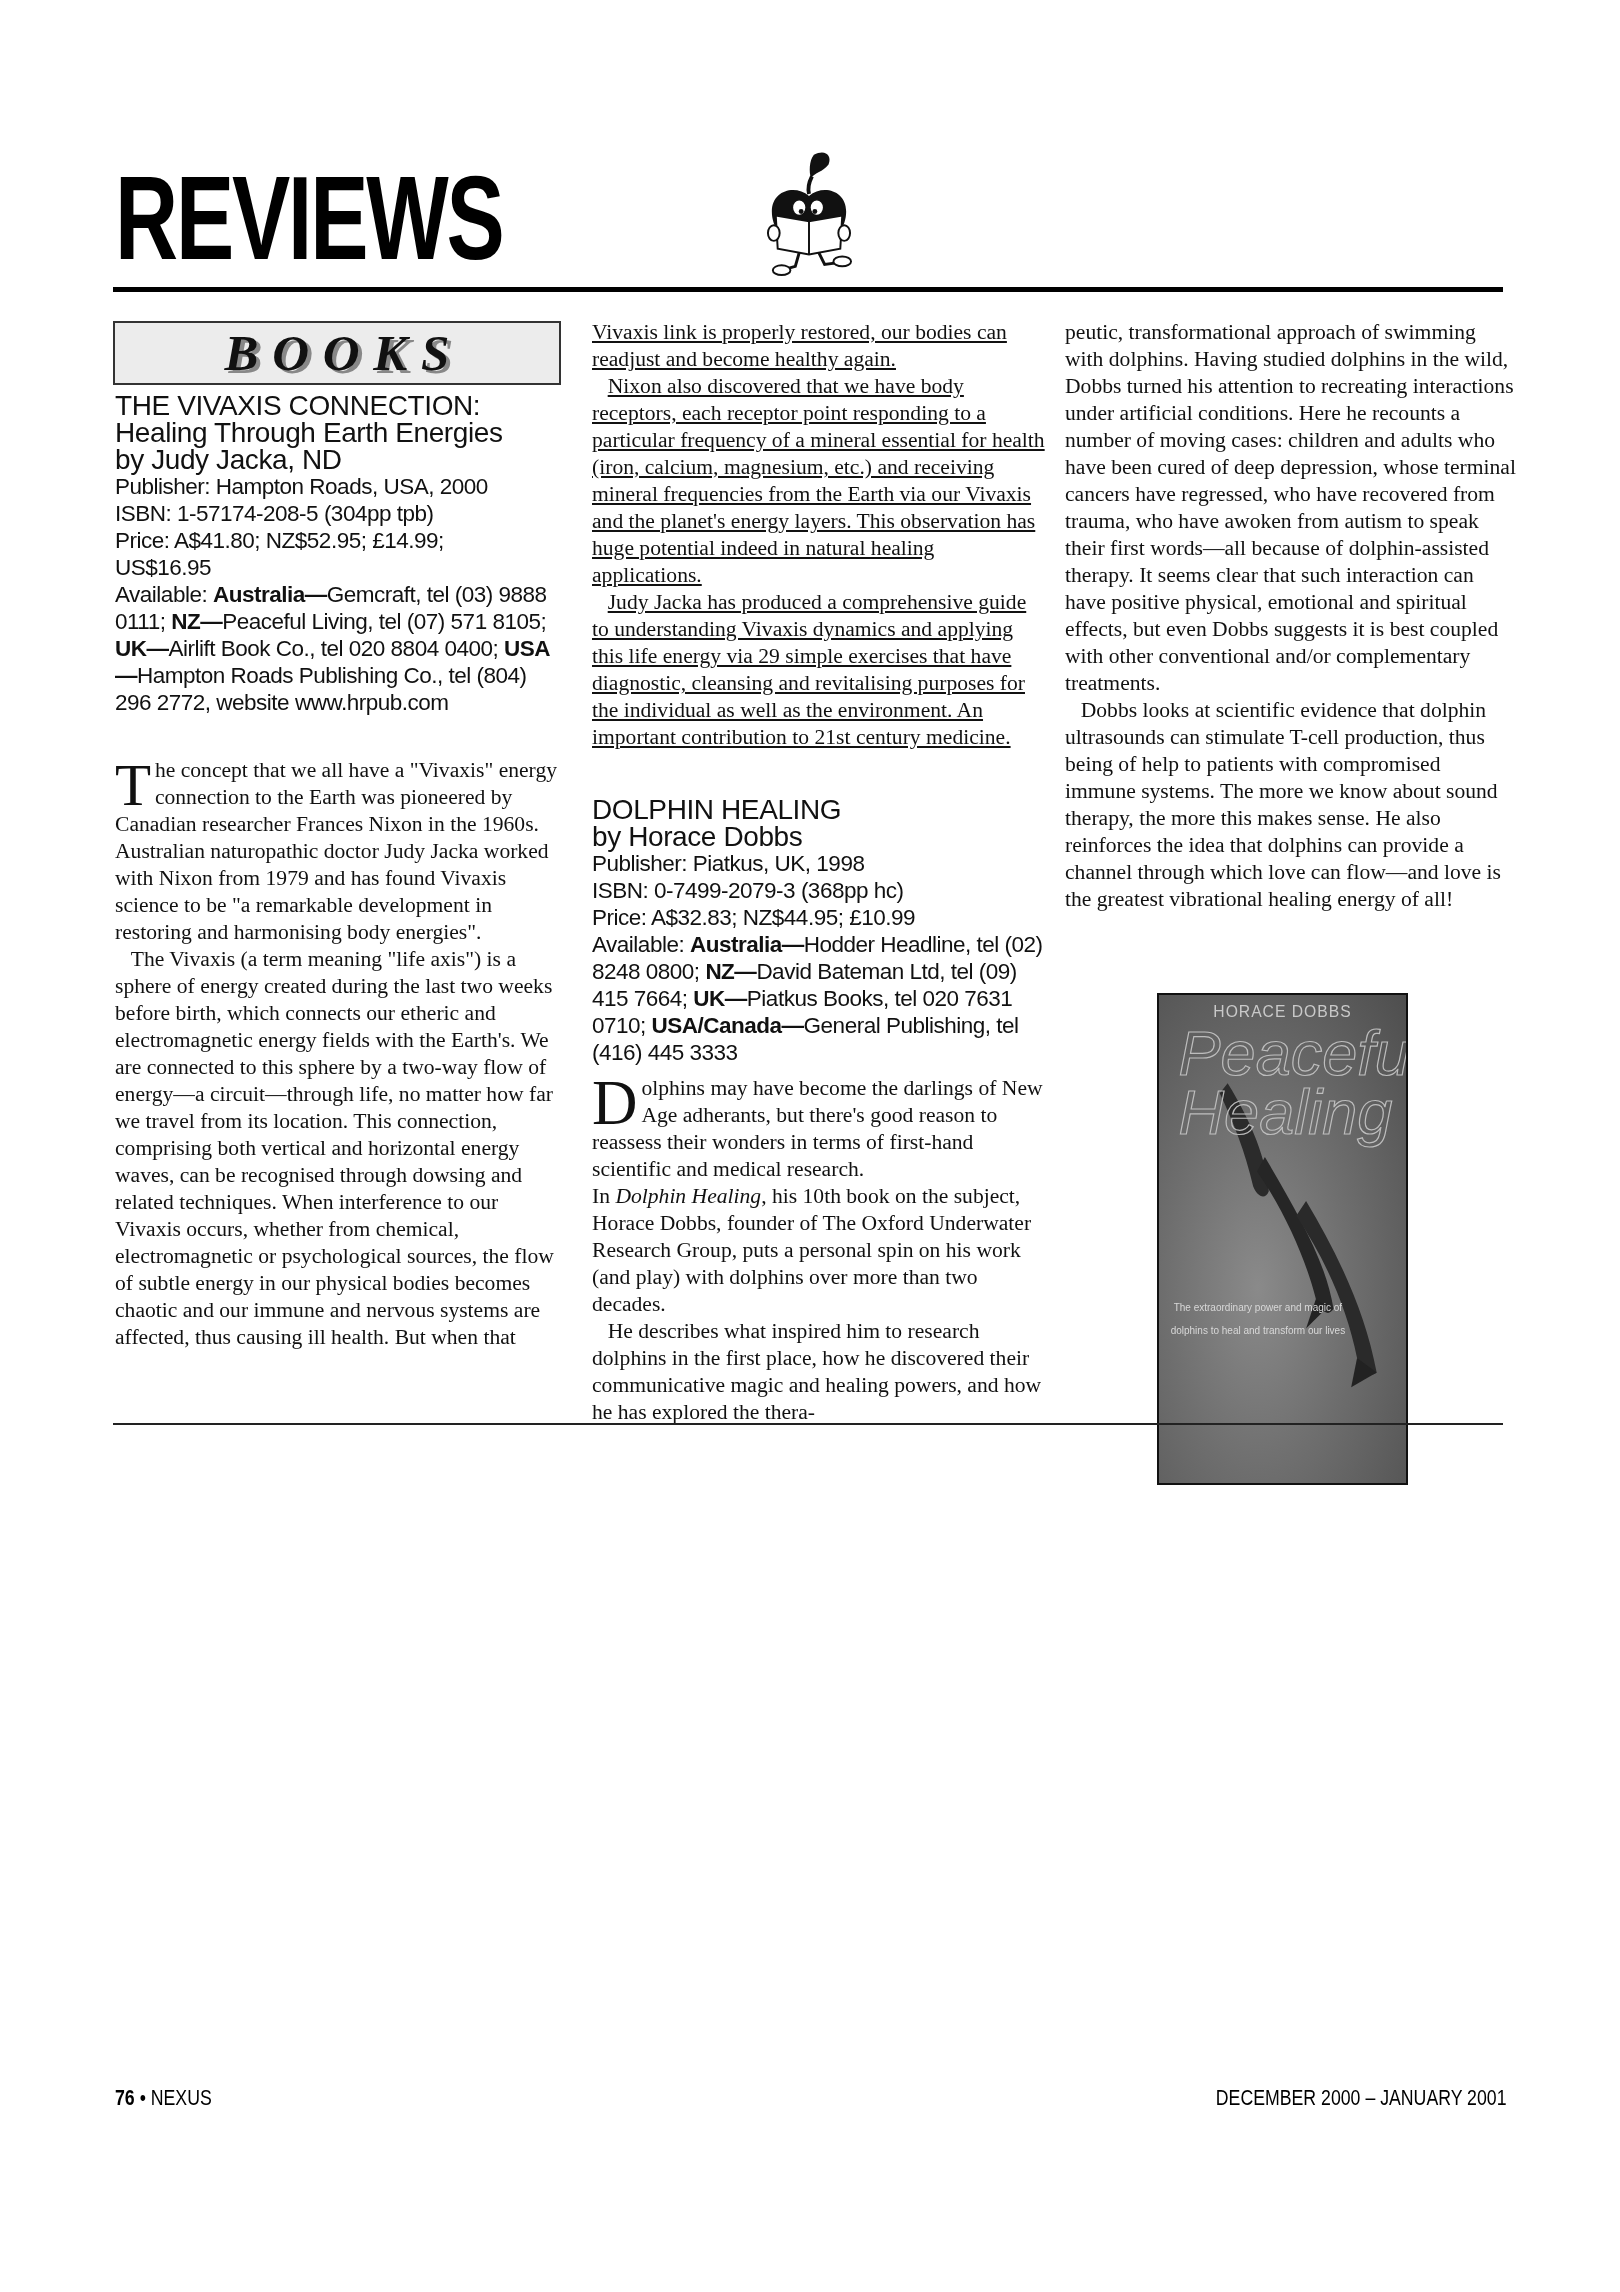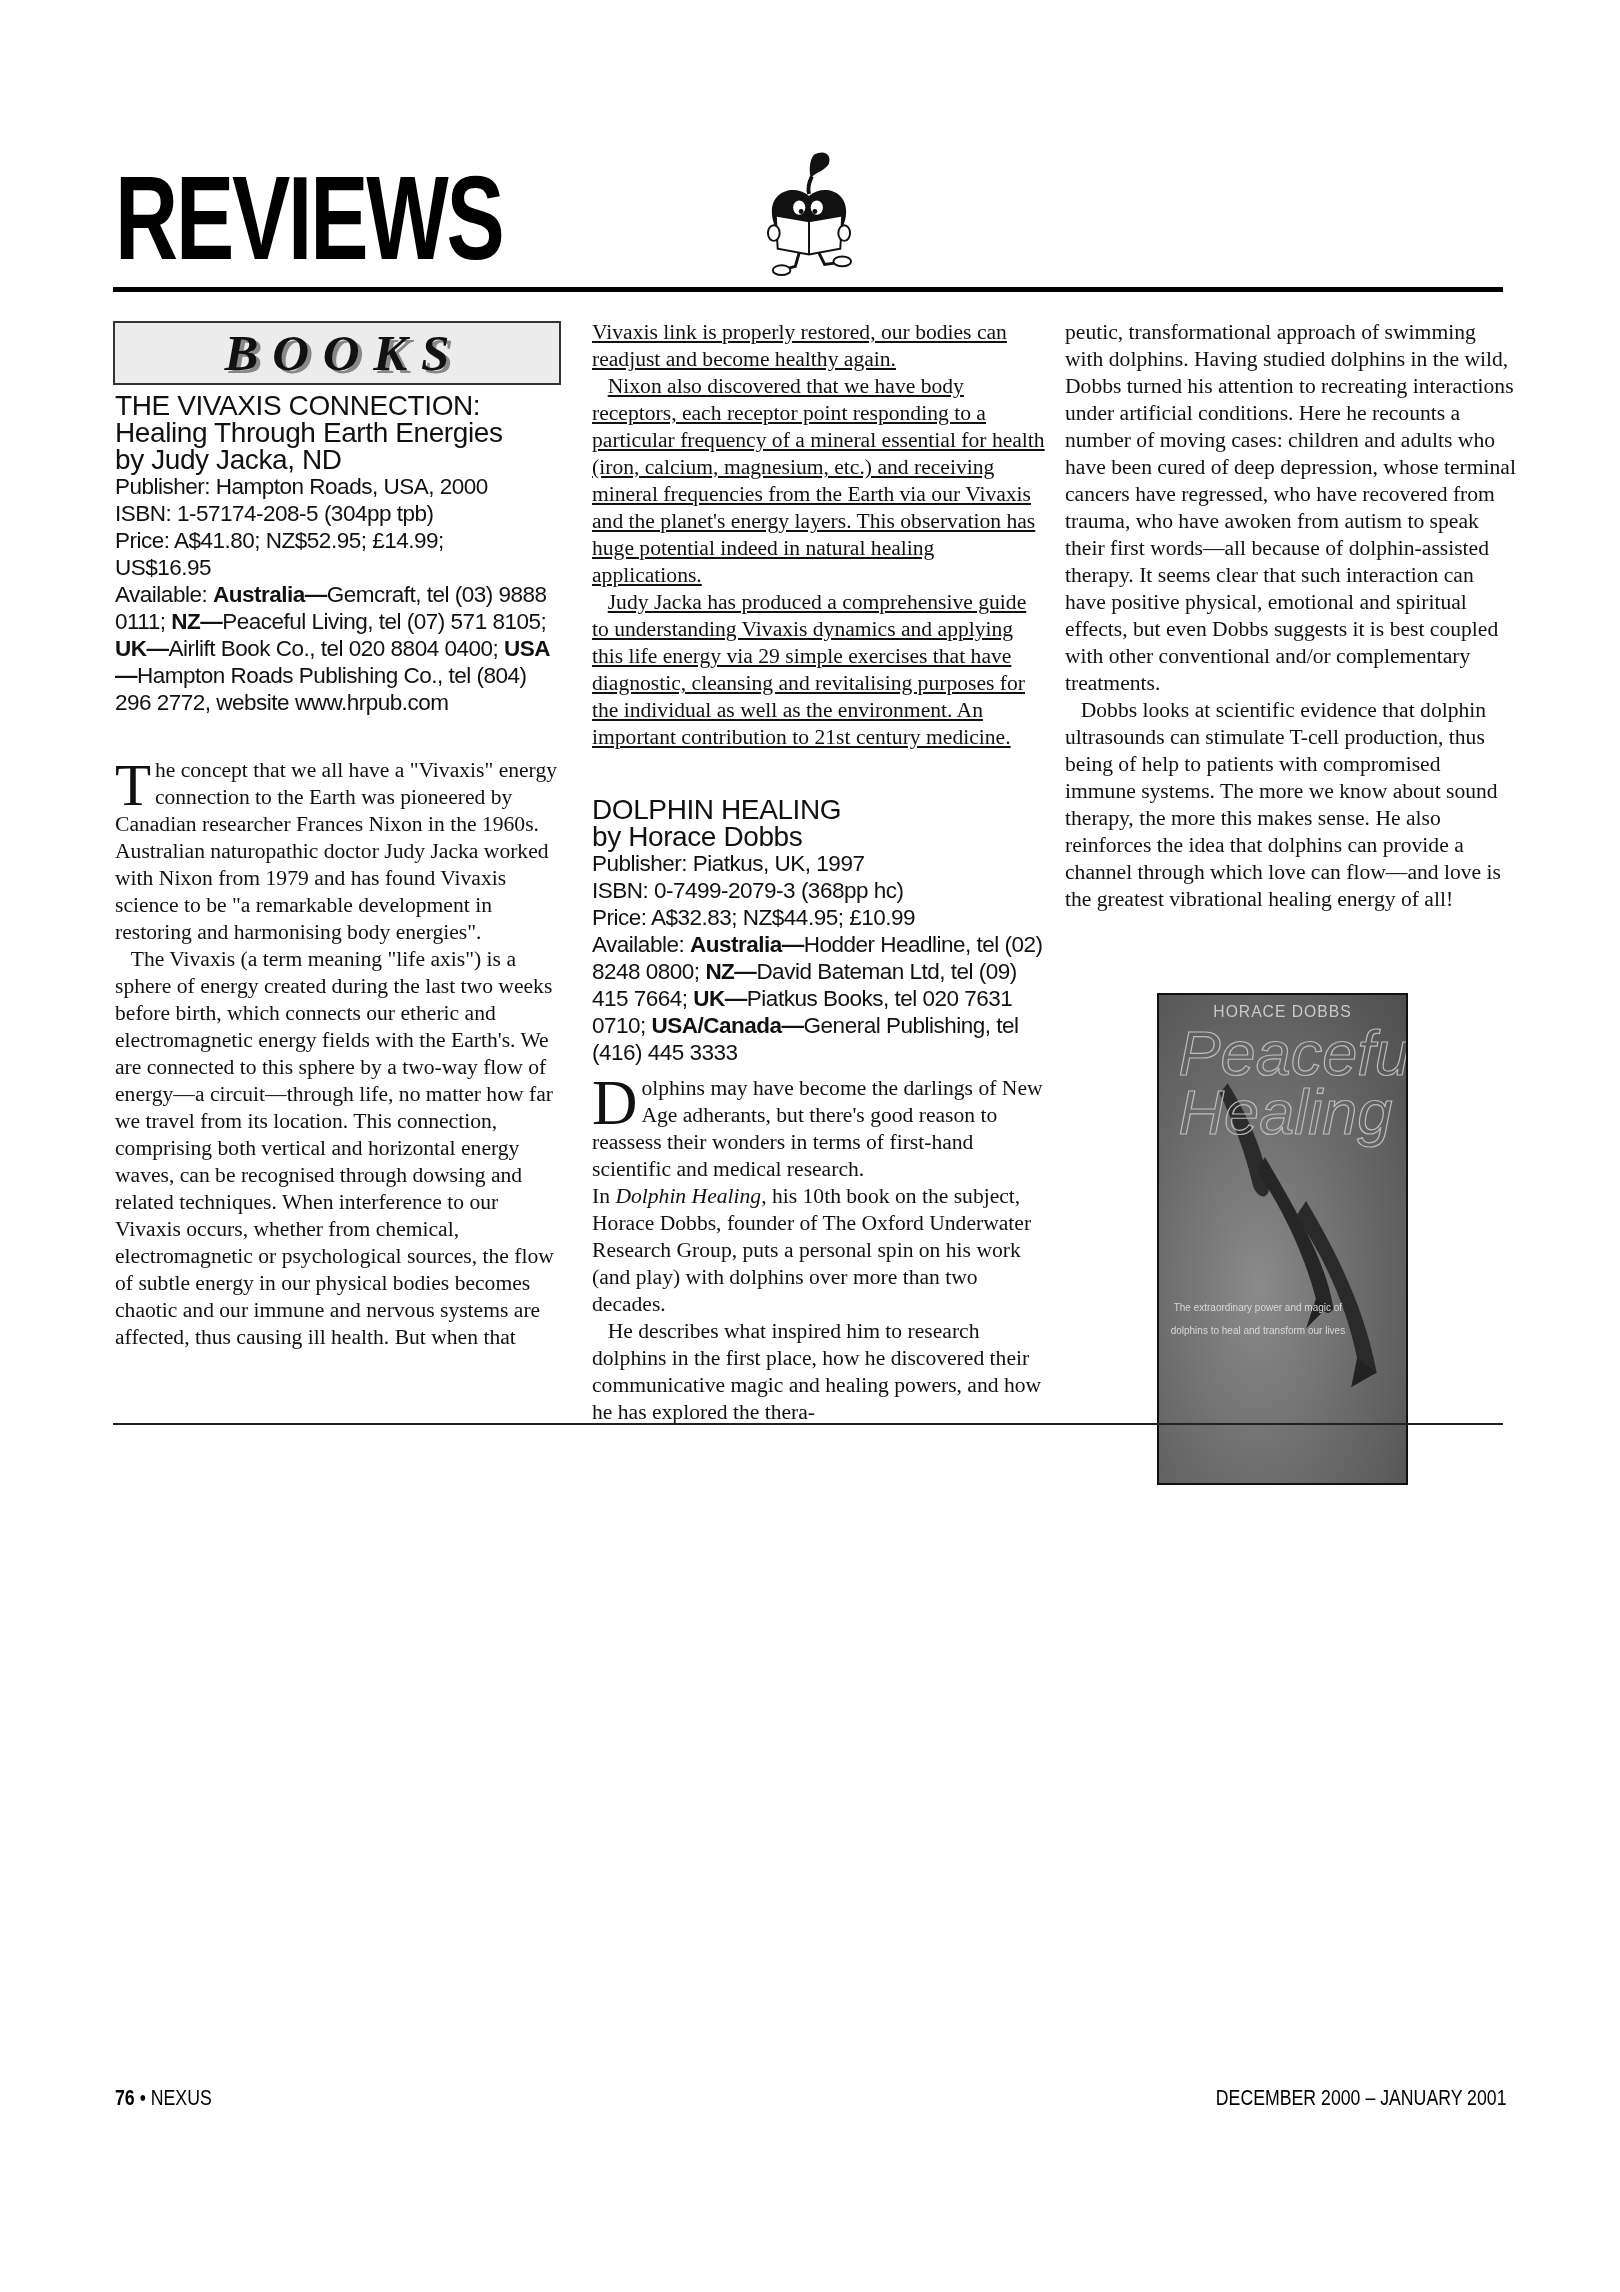--- a/index.html
+++ b/index.html
@@ -118,21 +118,21 @@
 <div class="col serif" id="col2">
   <p>Vivaxis link is properly restored, our bodies can readjust and become healthy again.</p>
   <p class="p-indent">Nixon also discovered that we have body receptors, each receptor point responding to a particular frequency of a mineral essential for health (iron, calcium, magnesium, etc.) and receiving mineral frequencies from the Earth via our Vivaxis and the planet's energy layers.  This observation has huge potential indeed in natural healing applications.</p>
   <p class="p-indent">Judy Jacka has produced a comprehensive guide to understanding Vivaxis dynamics and applying this life energy via 29 simple exercises that have diagnostic, cleansing and revitalising purposes for the individual as well as the environment.  An important contribution to 21st century medicine.</p>
 </div>
 
 <div id="col2-meta">
   <div class="title">DOLPHIN HEALING</div>
   <div class="title">by Horace Dobbs</div>
   <div class="sans">
-    <span class="meta-line">Publisher:  Piatkus, UK, 1997</span>
+    <span class="meta-line">Publisher:  Piatkus, UK, 1998</span>
     <span class="meta-line">ISBN:  0-7499-2079-3 (368pp hc)</span>
     <span class="meta-line">Price:  A$32.83; NZ$44.95; £10.99</span>
     <div>
       <span>Available:  </span><span class="b">Australia—</span><span>Hodder Headline, tel (02) 8248 0800; </span><span class="b">NZ—</span><span>David Bateman Ltd, tel (09) 415 7664; </span><span class="b">UK—</span><span>Piatkus Books, tel 020 7631 0710; </span><span class="b">USA/Canada—</span><span>General Publishing, tel (416) 445 3333</span>
     </div>
   </div>
 </div>
 
 <div id="col2-body" class="serif">
   <p><span class="dropcap-D">D</span><span>olphins may have become the darlings of New Age adherants, but there's good reason to reassess their wonders in terms of first-hand scientific and medical research.</span></p>

